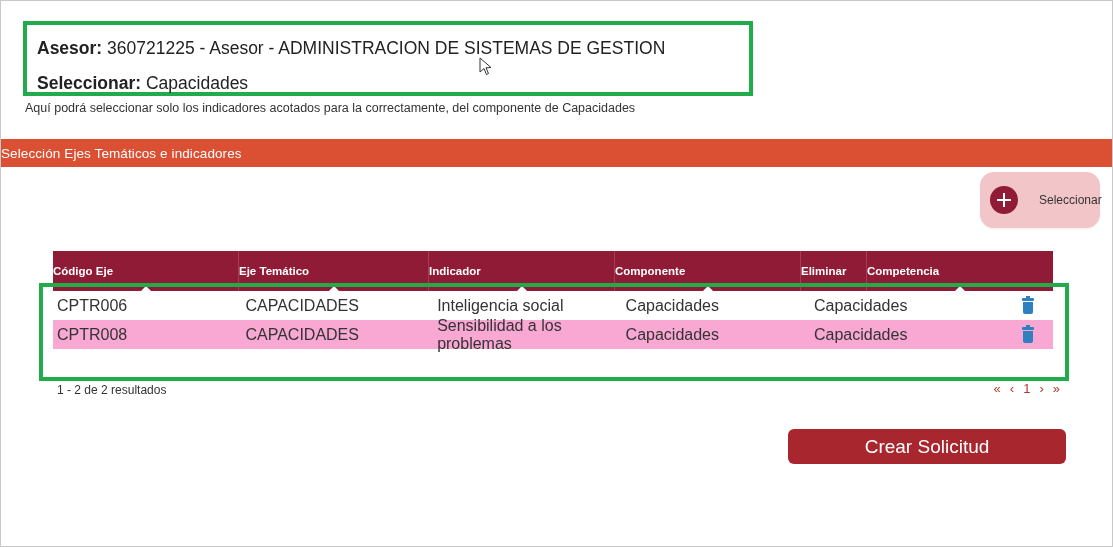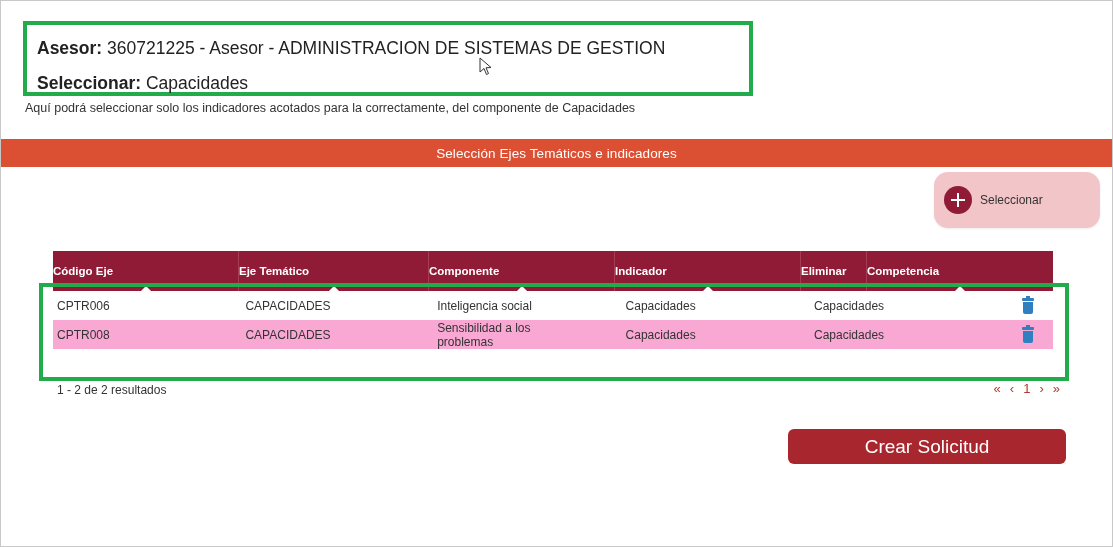--- a/index.html
+++ b/index.html
@@ -66,45 +66,46 @@
   .banner {
     position: absolute;
     left: 0; top: 138px;
     width: 1111px;
     height: 28px;
     background: #db4f33;
     color: #ffffff;
     font-size: 13.5px;
     display: flex;
     align-items: center;
-    justify-content: center;
+    justify-content: flex-start;
     letter-spacing: .1px;
   }
 
   
   .content {
     position: absolute;
     left: 0; top: 166px;
     width: 1111px;
     height: 379px;
     background: #ffffff;
   }
 
   
   .select-pill {
     position: absolute;
     right: 12px; top: 5px;
-    width: 166px;
+    width: 120px;
     height: 56px;
     background: #f2c6c9;
     border-radius: 14px 14px 14px 14px;
     display: flex;
     align-items: center;
     padding-left: 10px;
     box-shadow: 0 1px 2px rgba(0,0,0,.08);
+    gap: 13px;
   }
   .plus-circle {
     width: 28px; height: 28px;
     border-radius: 50%;
     background: #8f1b37;
     position: relative;
     flex: none;
   }
   .plus-circle::before, .plus-circle::after {
     content: "";
@@ -194,21 +195,21 @@
 
   .rows {
     position: absolute;
     left: 52px; top: 124px;
     width: 1000px;
   }
   .row {
     display: flex;
     height: 29px;
     align-items: center;
-    font-size: 12px;
+    font-size: 16px;
     color: #333333;
     gap: 36px;
   }
   .row.alt { background: #f9a8d4; }
   .row.first { background: #ffffff; }
   .cell { padding-left: 4px; }
   .cell.code { width: 186px; padding-left: 4px; }
   .cell.eje { width: 190px; }
   .cell.ind { width: 186px; }
   .cell.comp { width: 186px; }
@@ -315,26 +316,26 @@
 
     <div class="table-head">
       <div class="th c1">
         <span>Código Eje</span>
         <i class="caret"></i>
       </div>
       <div class="th c2">
         <span>Eje Temático</span>
         <i class="caret"></i>
       </div>
+      <div class="th c3">
+        <span>Indicador</span>
+        <i class="caret"></i>
+      </div>
       <div class="th c4">
         <span>Componente</span>
-        <i class="caret"></i>
-      </div>
-      <div class="th c3">
-        <span>Indicador</span>
         <i class="caret"></i>
       </div>
       <div class="th c6">
         <span>Eliminar</span>
       </div>
       <div class="th c5">
         <span>Competencia</span>
         <i class="caret"></i>
       </div>
     </div>

